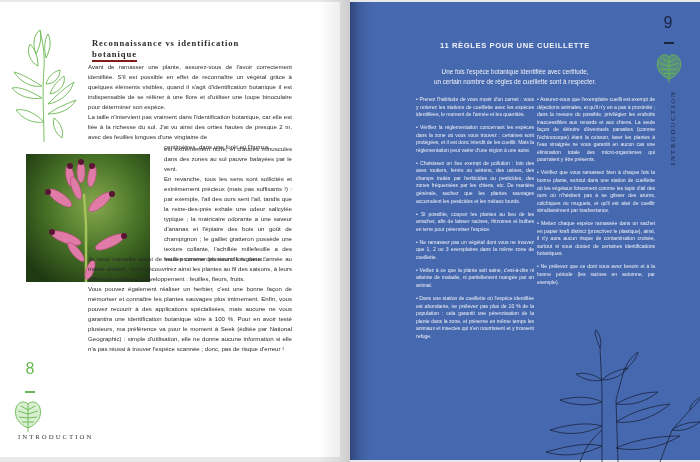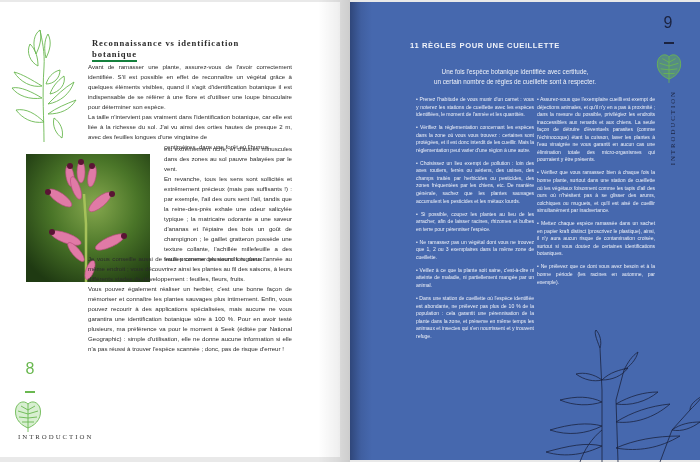--- a/index.html
+++ b/index.html
@@ -18,21 +18,21 @@
       background: linear-gradient(to right, rgba(255,255,255,0) 0%, rgba(0,0,0,0.06) 60%, rgba(0,0,0,0.12) 100%);
     }
     .sprig-left { position: absolute; left: 4px; top: 22px; width: 82px; height: 120px; }
 
     .heading-left {
       position: absolute; left: 92px; top: 38px; width: 208px;
       text-align: left; font-family: "Liberation Serif", serif;
       font-weight: bold; font-size: 8.6px; letter-spacing: 0.9px; line-height: 11px; color: #2a2a2a;
     }
     .heading-left .h2 {
-      display: inline-block; border-bottom: 2px solid #15803d; padding-bottom: 0px;
+      display: inline-block; border-bottom: 2px solid #7f1d1d; padding-bottom: 0px;
     }
 
     .body-left {
       position: absolute; left: 88px; top: 62px; width: 204px;
       font-size: 6.1px; line-height: 10px; color: #2b2b2b; text-align: justify;
     }
     .body-left p { margin: 0; }
     .wrap-text {
       position: absolute; left: 164px; top: 144px; width: 128px;
       font-size: 6.1px; line-height: 10px; color: #2b2b2b; text-align: justify;
@@ -65,21 +65,21 @@
     
     .page-right {
       position: absolute; left: 350px; top: 2px; width: 350px; height: 458px;
       background: #4668ae;
     }
     .gutter-shadow-right {
       position: absolute; left: 350px; top: 2px; width: 22px; height: 458px;
       background: linear-gradient(to right, rgba(20,30,60,0.45) 0%, rgba(20,30,60,0.12) 50%, rgba(20,30,60,0) 100%);
     }
     .heading-right {
-      position: absolute; left: 410px; top: 40px; width: 210px; 
+      position: absolute; left: 410px; top: 40px; width: 210px; text-align: center;
       font-size: 7.6px; font-weight: bold; letter-spacing: 0.6px; line-height: 12.5px; color: #f0f3fa;
     }
     .intro-right {
       position: absolute; left: 404px; top: 67px; width: 222px; text-align: center;
       font-size: 6.3px; line-height: 10px; color: #f0f3fa;
     }
     .col {
       position: absolute; top: 96px; width: 118px;
       font-size: 5.1px; line-height: 7.55px; color: #eef1f9; text-align: justify;
       font-family: "Liberation Sans Narrow", "Liberation Sans", sans-serif;

